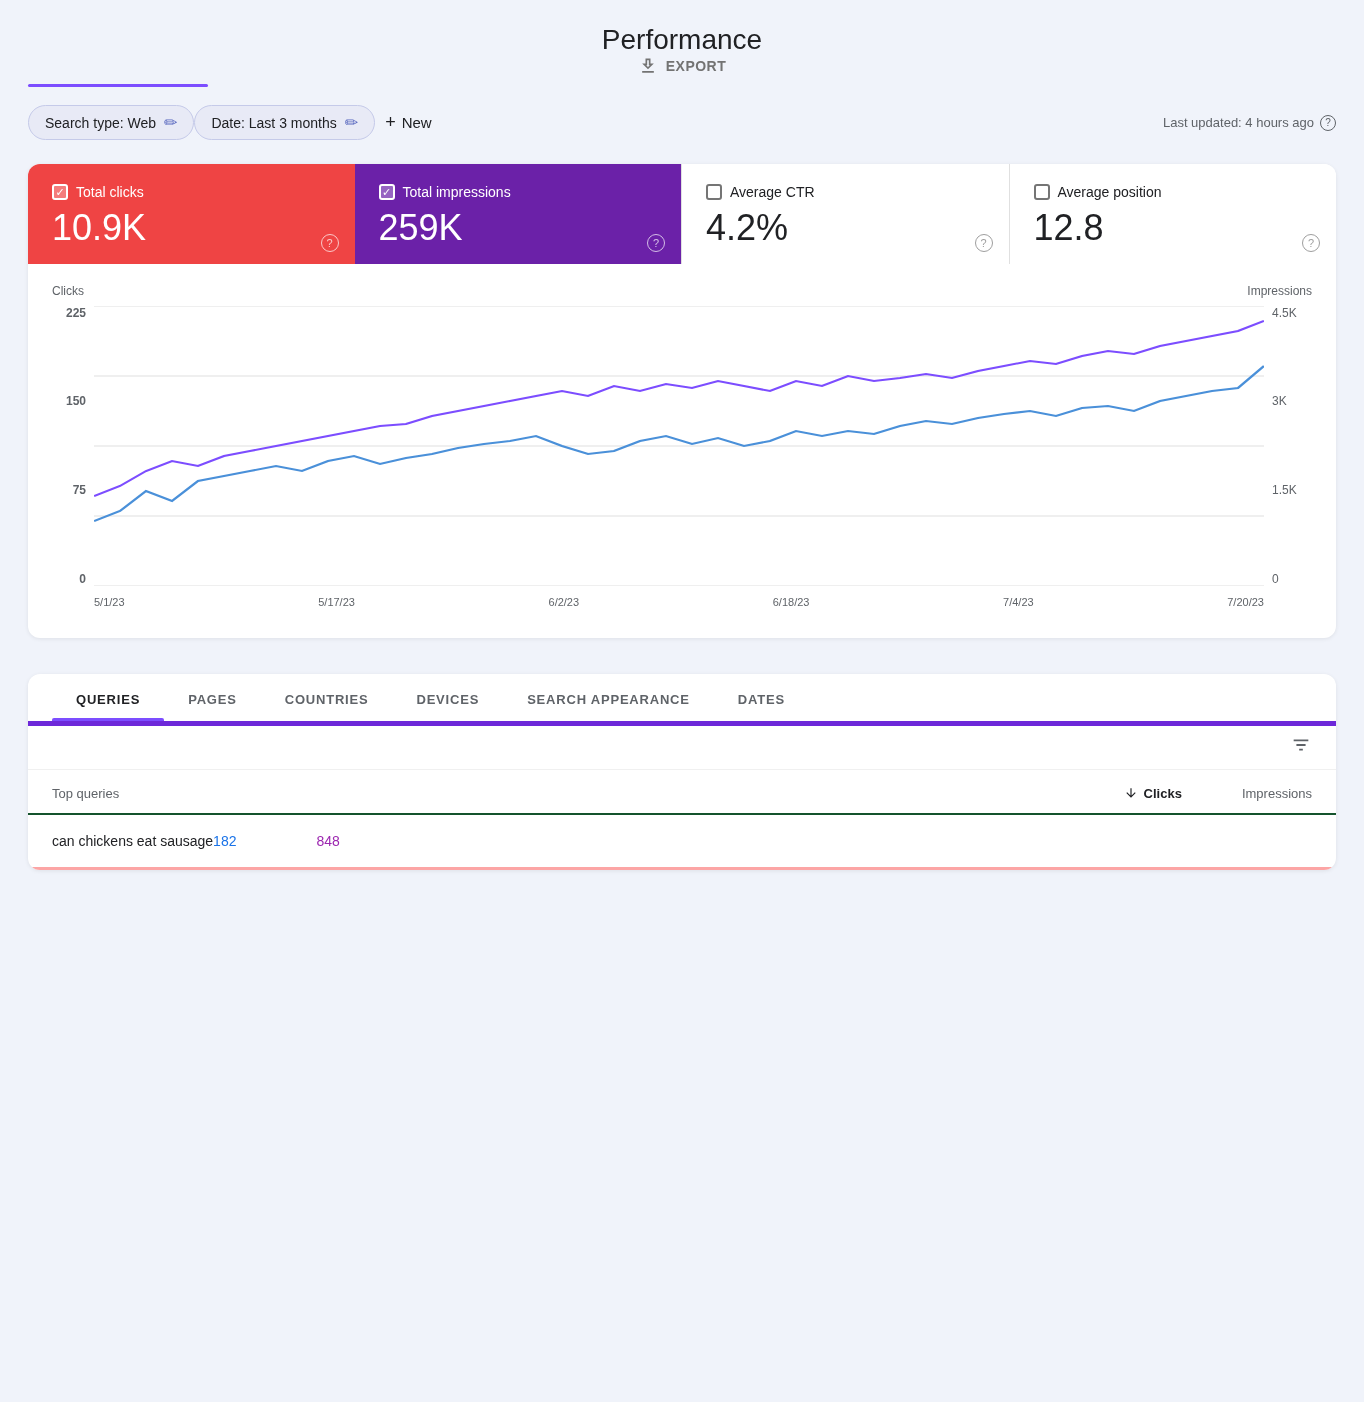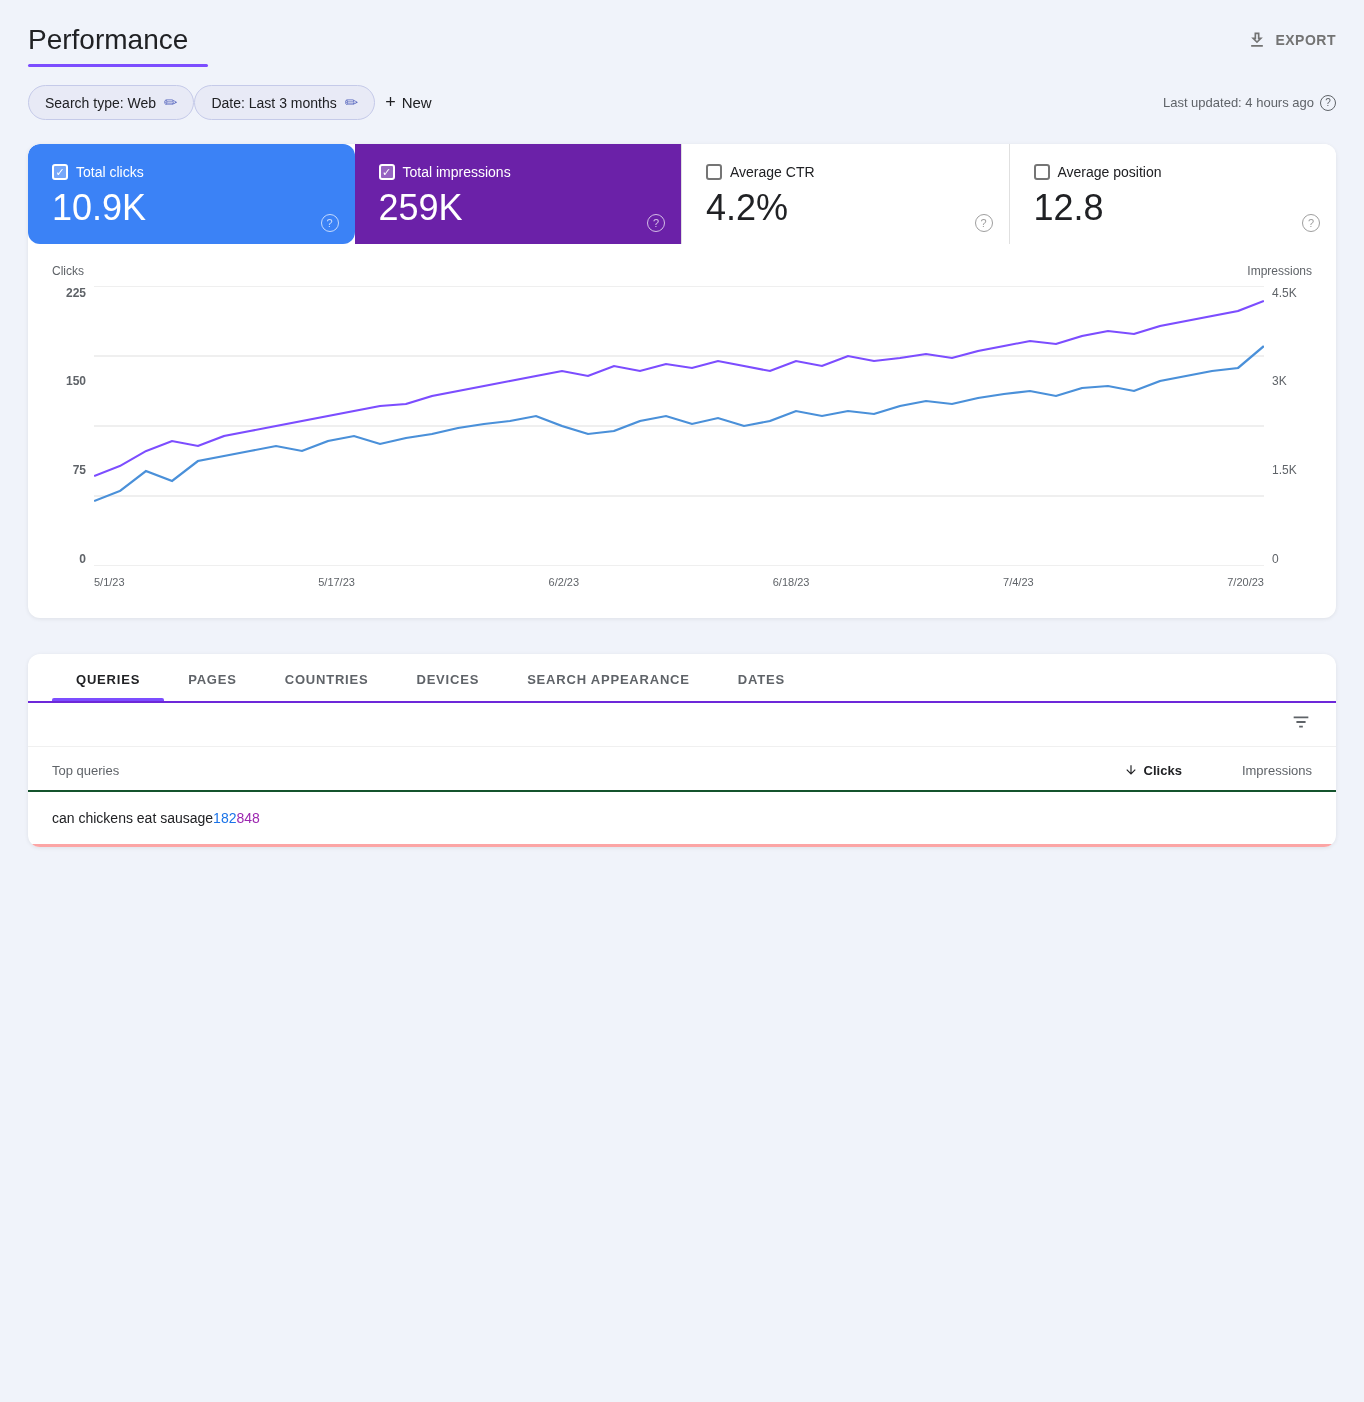--- a/index.html
+++ b/index.html
@@ -10,20 +10,21 @@
       padding: 24px 28px;
       color: #202124;
     }
 
     
     .page-header {
       display: flex;
       align-items: center;
       justify-content: space-between;
       margin-bottom: 8px;
+      flex-direction: column;
     }
     .page-title {
       font-size: 28px;
       font-weight: 500;
       color: #202124;
     }
     .export-btn {
       display: flex;
       align-items: center;
       gap: 8px;
@@ -95,23 +96,22 @@
     .metrics-top {
       display: flex;
     }
     .metric-tile {
       flex: 1;
       padding: 20px 24px 16px;
       position: relative;
       cursor: pointer;
     }
     .metric-tile.active-blue {
-      background: #3b82f6;
+      background: #ef4444;
       color: #fff;
-      border-radius: 12px;
     }
     .metric-tile.active-purple {
       background: #6b21a8;
       color: #fff;
     }
     .metric-tile.inactive {
       background: #fff;
       color: #202124;
       border-left: 1px solid #e0e0e0;
     }
@@ -185,21 +185,21 @@
     
     .tabs-card {
       background: #fff;
       border-radius: 12px;
       box-shadow: 0 1px 4px rgba(0,0,0,0.08);
       margin-bottom: 0;
       overflow: hidden;
     }
     .tabs-row {
       display: flex;
-      border-bottom: 2px solid #6d28d9;
+      border-bottom: 5px solid #6d28d9;
       padding: 0 24px;
     }
     .tab-item {
       padding: 18px 24px 14px;
       font-size: 13px;
       font-weight: 600;
       color: #5f6368;
       cursor: pointer;
       position: relative;
       letter-spacing: 0.8px;
@@ -429,18 +429,18 @@
           <path d="M20 12l-1.41-1.41L13 16.17V4h-2v12.17l-5.58-5.59L4 12l8 8 8-8z"></path>
         </svg>
         <span>Clicks</span>
       </div>
       <div style="cursor:pointer;">Impressions</div>
     </div>
   </div>
 
   <div class="table-data-row">
     <div class="query-text">can chickens eat sausage</div>
-    <div style="display:flex;">
+    <div style="display:flex;gap:80px;">
       <div class="click-value">182</div>
       <div class="impression-value">848</div>
     </div>
   </div>
 </div>
 
 </body></html>

